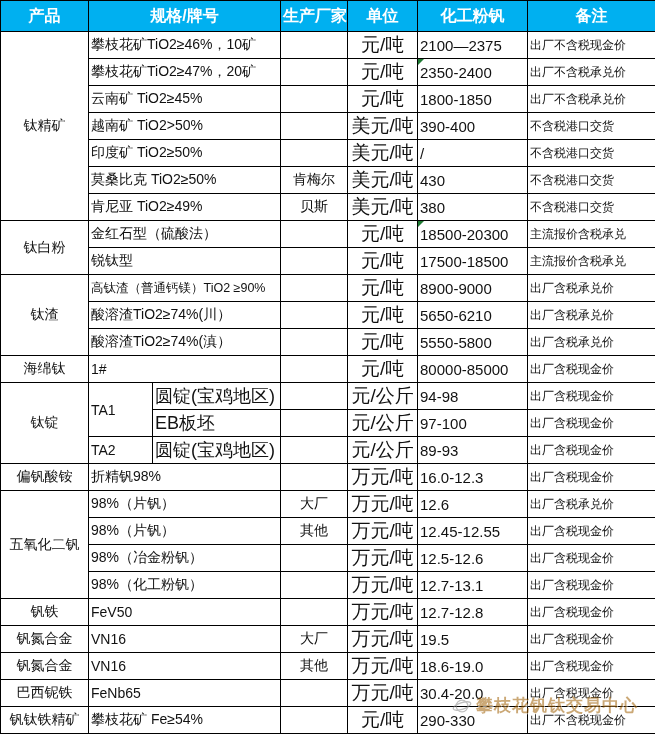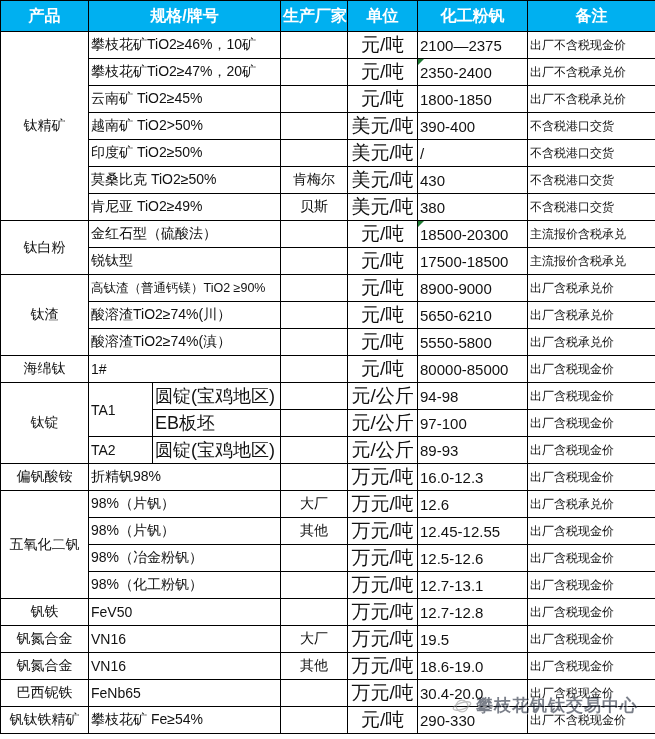--- a/index.html
+++ b/index.html
@@ -34,21 +34,21 @@
   td.note{text-align:left;font-size:12px;padding-left:3px;}
   .corner-flag{
     position:absolute;top:0;left:0;width:0;height:0;
     border-top:6px solid #1f7a33;border-right:6px solid transparent;
   }
   .watermark{
     position:absolute;left:452px;top:694px;display:flex;align-items:center;
     gap:4px;opacity:0.55;pointer-events:none;
   }
   .watermark .wm-text{
-    color:#0f172a;font-weight:bold;font-size:17px;letter-spacing:1px;
+    color:#a16207;font-weight:bold;font-size:17px;letter-spacing:1px;
     text-shadow:1px 1px 0 #ffffff;
   }
   .globe{width:20px;height:20px;display:inline-block;}
 </style>
 </head>
 <body>
 
 <table class="price-table">
   <colgroup>
     <col style="width:88px">

